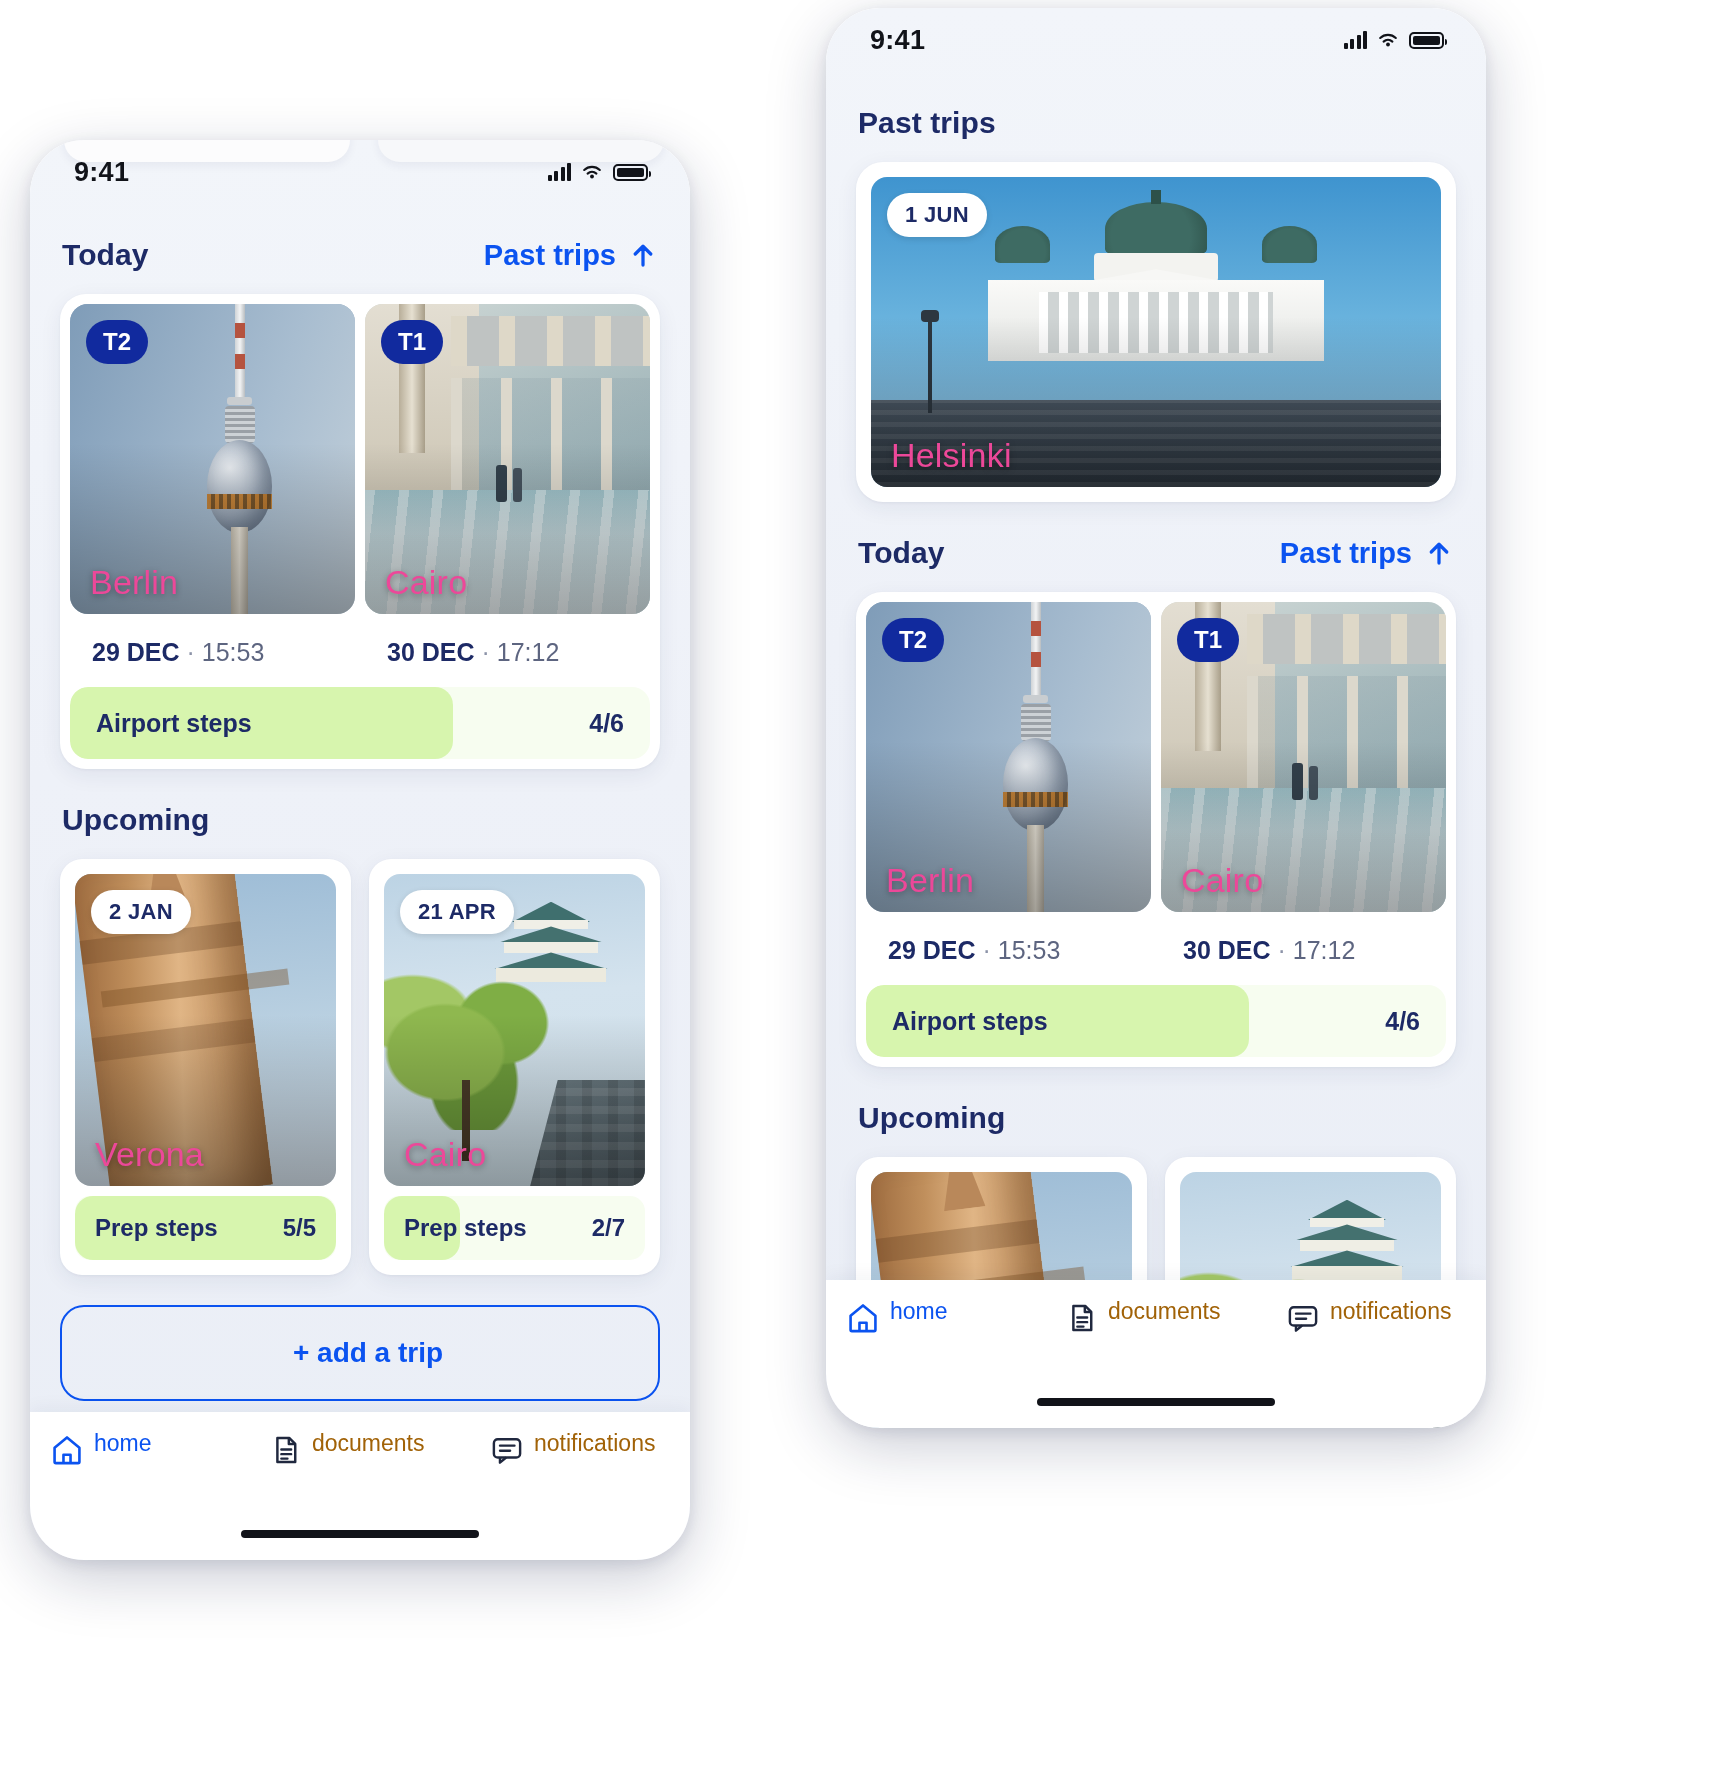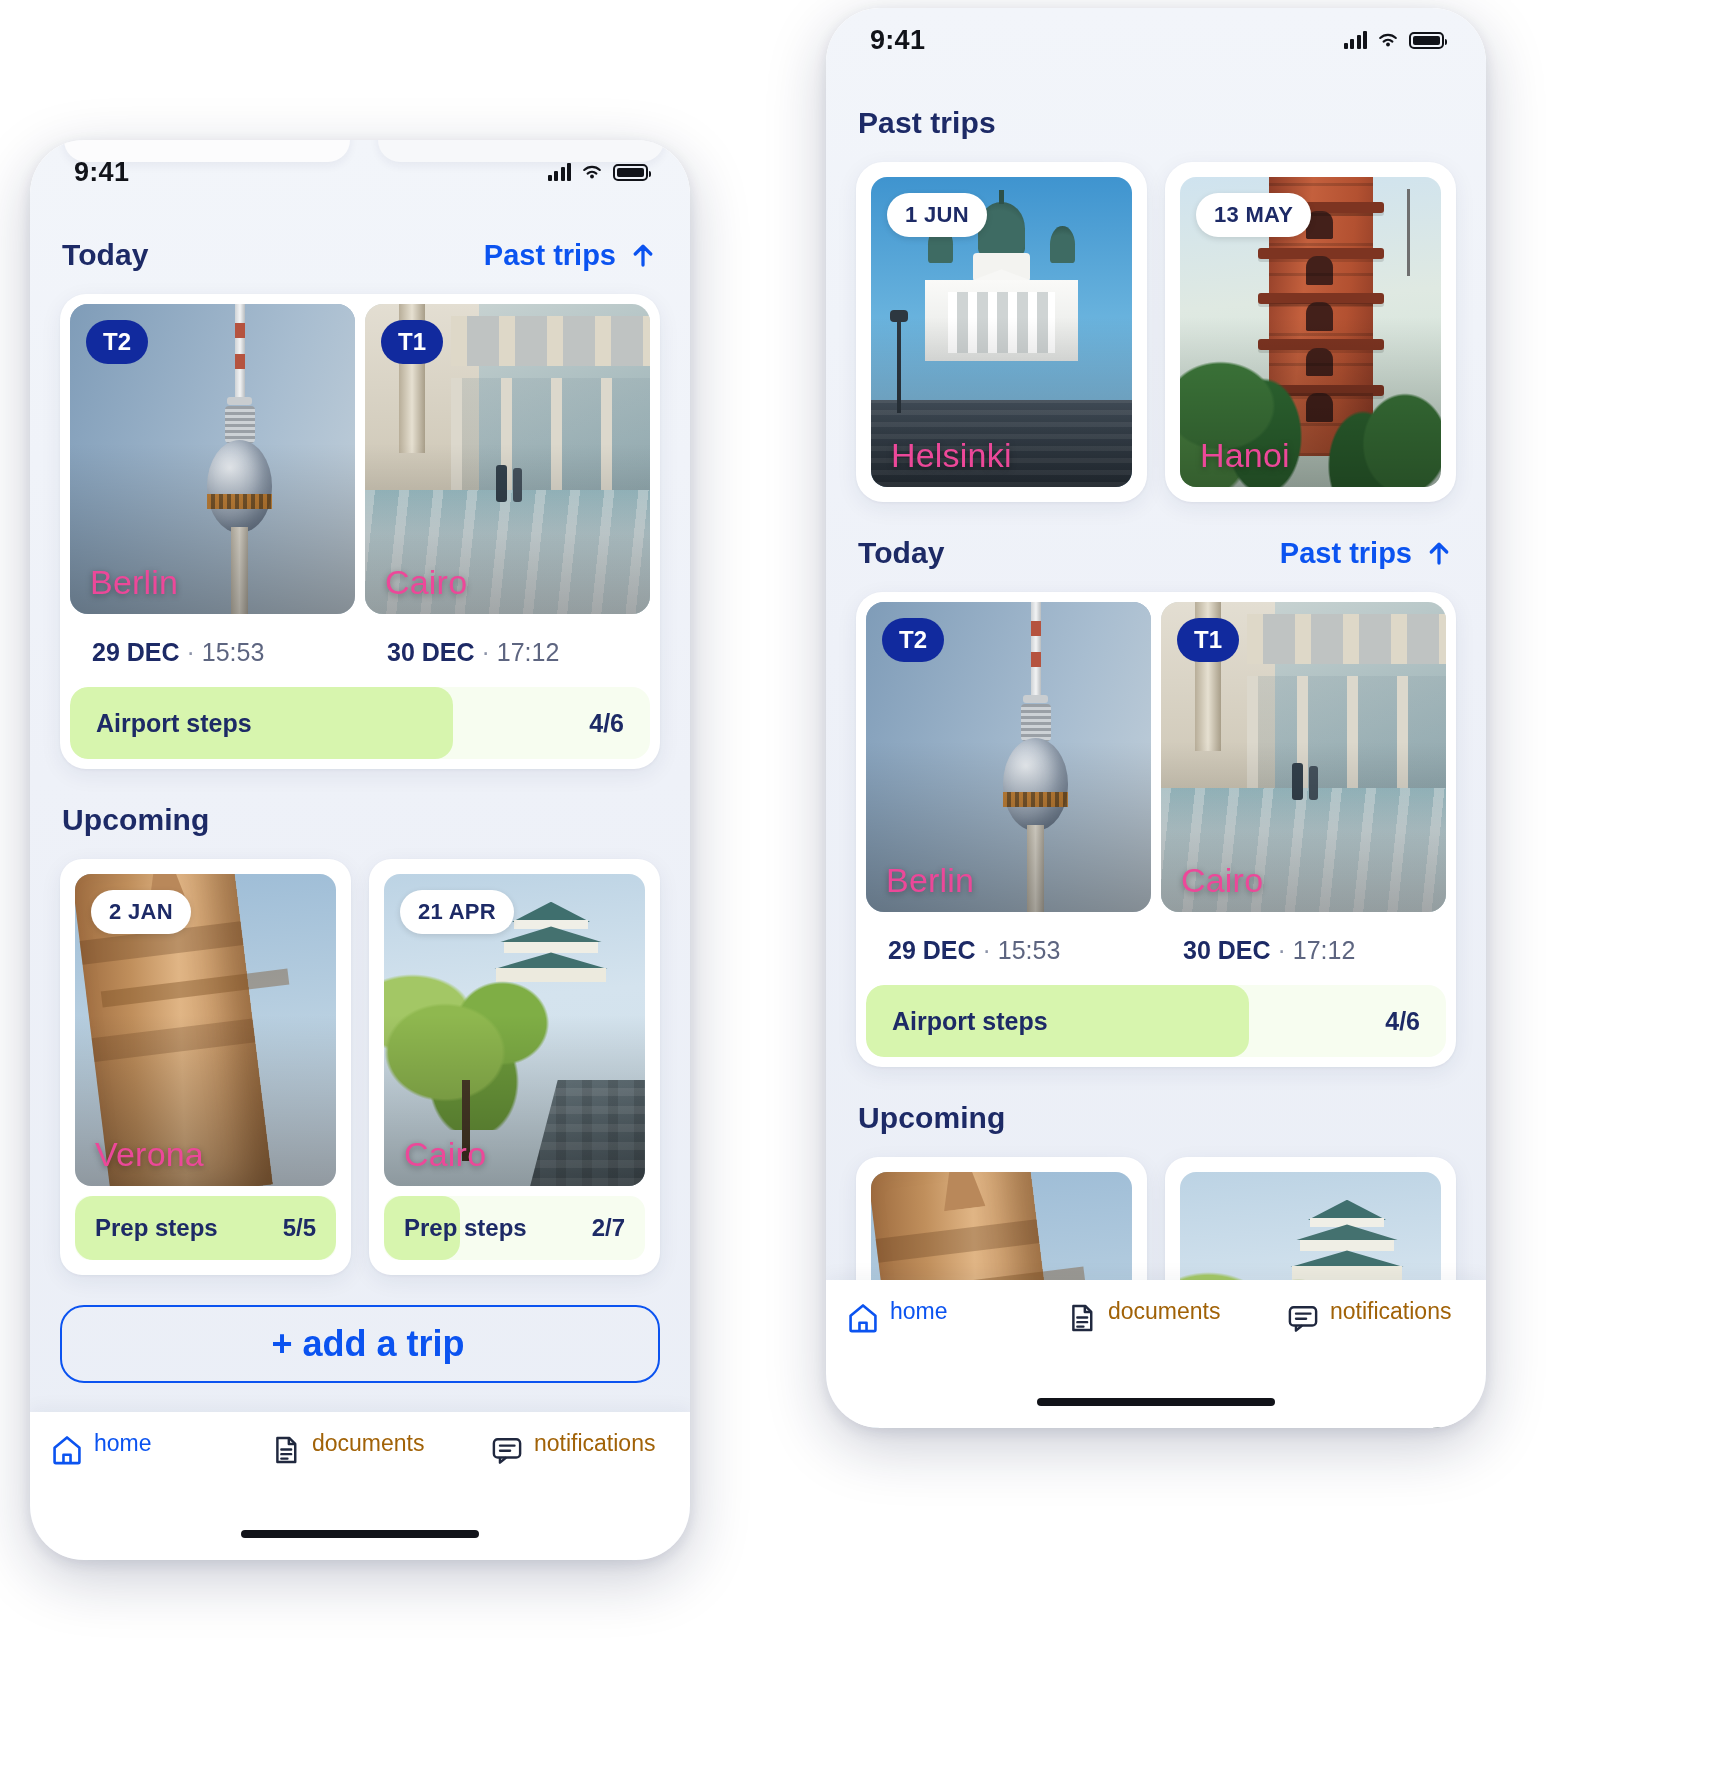--- a/index.html
+++ b/index.html
@@ -186,25 +186,25 @@
     border-radius: 15px;
     background: #f7fdf0;
     overflow: hidden;
     display: flex; align-items: center; justify-content: space-between;
   }
   .up-steps .steps-label, .up-steps .steps-count { font-size: 24px; padding-left: 20px; }
   .up-steps .steps-count { padding-right: 20px; padding-left: 0; }
 
   .cta {
     margin-top: 30px;
-    height: 78px;
+    height: 96px;
     border: 2.5px solid #0b53f0;
     border-radius: 24px;
     display: flex; align-items: center; justify-content: center;
-    color: #0b53f0; font-size: 36px; font-weight: 700;
+    color: #0b53f0; font-size: 28px; font-weight: 700;
     background: transparent;
     padding-left: 16px;
   }
 
   
   .past-grid { display: flex; gap: 18px; }
   .past-card {
     flex: 1;
     background: #fff;
     border-radius: 27px;
@@ -607,44 +607,20 @@
                 </div>
                 <div class="steps"></div>
                   <div class="lamp"></div>
               </div>
               <div class="shade"></div>
               <div class="date-badge">1 JUN</div>
               <div class="city-name">Helsinki</div>
             </div>
           </div>
 
-          <div class="past-card">
-            <div class="photo">
-              <div class="ph hanoi">
-                <div class="pagoda">
-                  <div class="tier" style="top:11%"></div>
-                    <div class="win" style="top:14%"></div>
-                  <div class="tier" style="top:27%"></div>
-                    <div class="win" style="top:30%"></div>
-                  <div class="tier" style="top:43%"></div>
-                    <div class="win" style="top:46%"></div>
-                  <div class="tier" style="top:59%"></div>
-                    <div class="win" style="top:62%"></div>
-                  <div class="tier" style="top:75%"></div>
-                    <div class="win" style="top:78%"></div>
-                </div>
-                <div class="spike"></div>
-                  <div class="trees"></div>
-                  <div class="trees2"></div>
-              </div>
-              <div class="shade"></div>
-              <div class="date-badge">13 MAY</div>
-              <div class="city-name">Hanoi</div>
-            </div>
-          </div>
         </div>
 
         <div class="section-head">
           <div class="section-title">Today</div>
           <div class="past-link">
             <span>Past trips</span>
             <span class="arrow-up">
               <svg viewBox="0 0 24 24" width="30" height="30">
                   <path d="M12 20V5M12 5l-6.2 6.2M12 5l6.2 6.2" stroke="#0b53f0" stroke-width="2.6" fill="none" stroke-linecap="round" stroke-linejoin="round"></path>
                 </svg>

